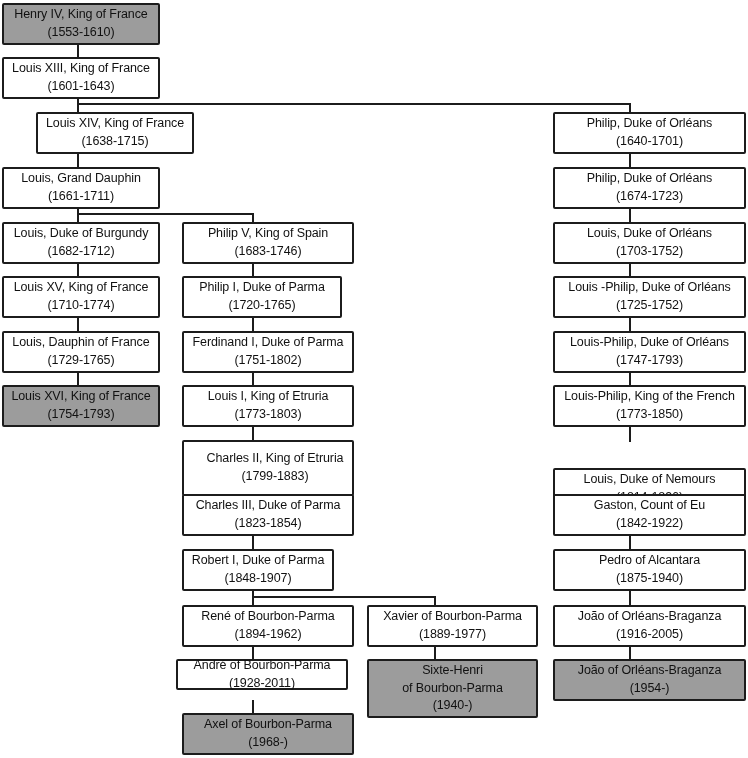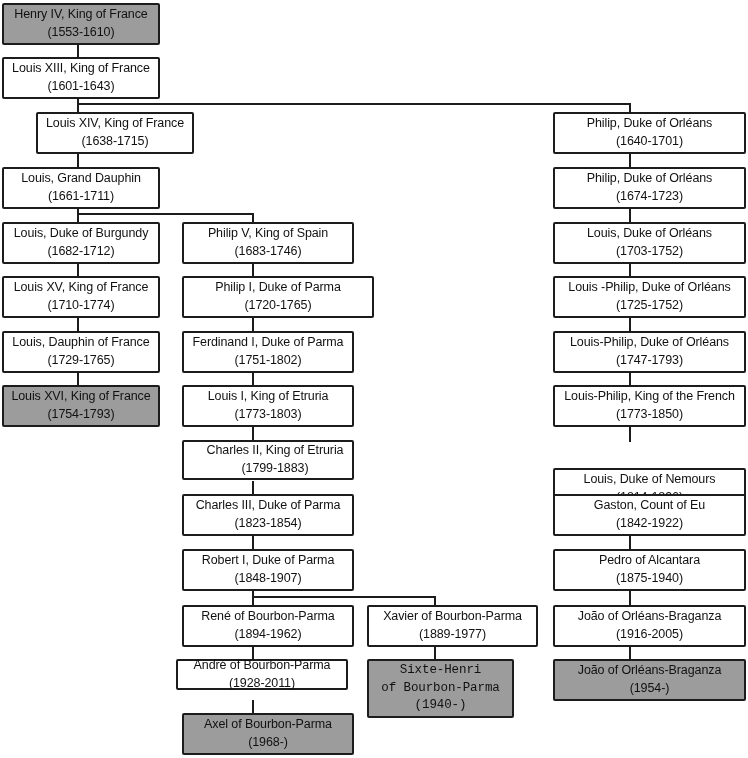--- a/index.html
+++ b/index.html
@@ -104,21 +104,21 @@
       <div class="node-line">(1683-1746)</div>
     </div>
     <div class="node" style="left: 553px; top: 222px; width: 193px; height: 42px;">
       <div class="node-line">Louis, Duke of Orléans</div>
       <div class="node-line">(1703-1752)</div>
     </div>
     <div class="node" style="left: 2px; top: 276px; width: 158px; height: 42px;">
       <div class="node-line">Louis XV, King of France</div>
       <div class="node-line">(1710-1774)</div>
     </div>
-    <div class="node" style="left: 182px; top: 276px; width: 192px; height: 42px;">
+    <div class="node" style="left: 182px; top: 276px; width: 160px; height: 42px;">
       <div class="node-line">Philip I, Duke of Parma</div>
       <div class="node-line">(1720-1765)</div>
     </div>
     <div class="node" style="left: 553px; top: 276px; width: 193px; height: 42px; justify-content: space-between;">
       <div class="node-line">Louis -Philip, Duke of Orléans</div>
       <div class="node-line">(1725-1752)</div>
     </div>
     <div class="node" style="left: 2px; top: 331px; width: 158px; height: 42px; text-align: center;">
       <div class="node-line">Louis, Dauphin of France</div>
       <div class="node-line">(1729-1765)</div>
@@ -136,37 +136,37 @@
       <div class="node-line">(1754-1793)</div>
     </div>
     <div class="node" style="left: 182px; top: 385px; width: 172px; height: 42px;">
       <div class="node-line">Louis I, King of Etruria</div>
       <div class="node-line">(1773-1803)</div>
     </div>
     <div class="node" style="left: 553px; top: 385px; width: 193px; height: 42px;">
       <div class="node-line">Louis-Philip, King of the French</div>
       <div class="node-line">(1773-1850)</div>
     </div>
-    <div class="node" style="left: 182px; top: 440px; width: 172px; height: 40px; padding-left: 16px;">
+    <div class="node" style="left: 182px; top: 440px; width: 172px; height: 56px; padding-left: 16px;">
       <div class="node-line">Charles II, King of Etruria</div>
       <div class="node-line">(1799-1883)</div>
     </div>
     <div class="node" style="left: 553px; top: 440px; width: 193px; height: 42px; margin-top: 28px;">
       <div class="node-line">Louis, Duke of Nemours</div>
       <div class="node-line">(1814-1896)</div>
     </div>
     <div class="node" style="left: 182px; top: 494px; width: 172px; height: 42px;">
       <div class="node-line">Charles III, Duke of Parma</div>
       <div class="node-line">(1823-1854)</div>
     </div>
     <div class="node" style="left: 553px; top: 494px; width: 193px; height: 42px;">
       <div class="node-line">Gaston, Count of Eu</div>
       <div class="node-line">(1842-1922)</div>
     </div>
-    <div class="node" style="left: 182px; top: 549px; width: 172px; height: 42px; text-align: right;">
+    <div class="node" style="left: 182px; top: 549px; width: 152px; height: 42px; text-align: right;">
       <div class="node-line">Robert I, Duke of Parma</div>
       <div class="node-line">(1848-1907)</div>
     </div>
     <div class="node" style="left: 553px; top: 549px; width: 193px; height: 42px;">
       <div class="node-line">Pedro of Alcantara</div>
       <div class="node-line">(1875-1940)</div>
     </div>
     <div class="node" style="left: 182px; top: 605px; width: 172px; height: 42px;">
       <div class="node-line">René of Bourbon-Parma</div>
       <div class="node-line">(1894-1962)</div>
@@ -176,21 +176,21 @@
       <div class="node-line">(1889-1977)</div>
     </div>
     <div class="node" style="left: 553px; top: 605px; width: 193px; height: 42px;">
       <div class="node-line">João of Orléans-Braganza</div>
       <div class="node-line">(1916-2005)</div>
     </div>
     <div class="node" style="left: 176px; top: 659px; width: 172px; height: 31px;">
       <div class="node-line">André of Bourbon-Parma</div>
       <div class="node-line">(1928-2011)</div>
     </div>
-    <div class="node shaded" style="left: 367px; top: 659px; width: 147px; height: 59px; font-family: Liberation Mono, monospace;">
+    <div class="node shaded" style="left: 367px; top: 659px; width: 171px; height: 59px;">
       <div class="node-line">Sixte-Henri</div>
       <div class="node-line">of Bourbon-Parma</div>
       <div class="node-line">(1940-)</div>
     </div>
     <div class="node shaded" style="left: 553px; top: 659px; width: 193px; height: 42px;">
       <div class="node-line">João of Orléans-Braganza</div>
       <div class="node-line">(1954-)</div>
     </div>
     <div class="node shaded" style="left: 182px; top: 713px; width: 172px; height: 42px;">
       <div class="node-line">Axel of Bourbon-Parma</div>

